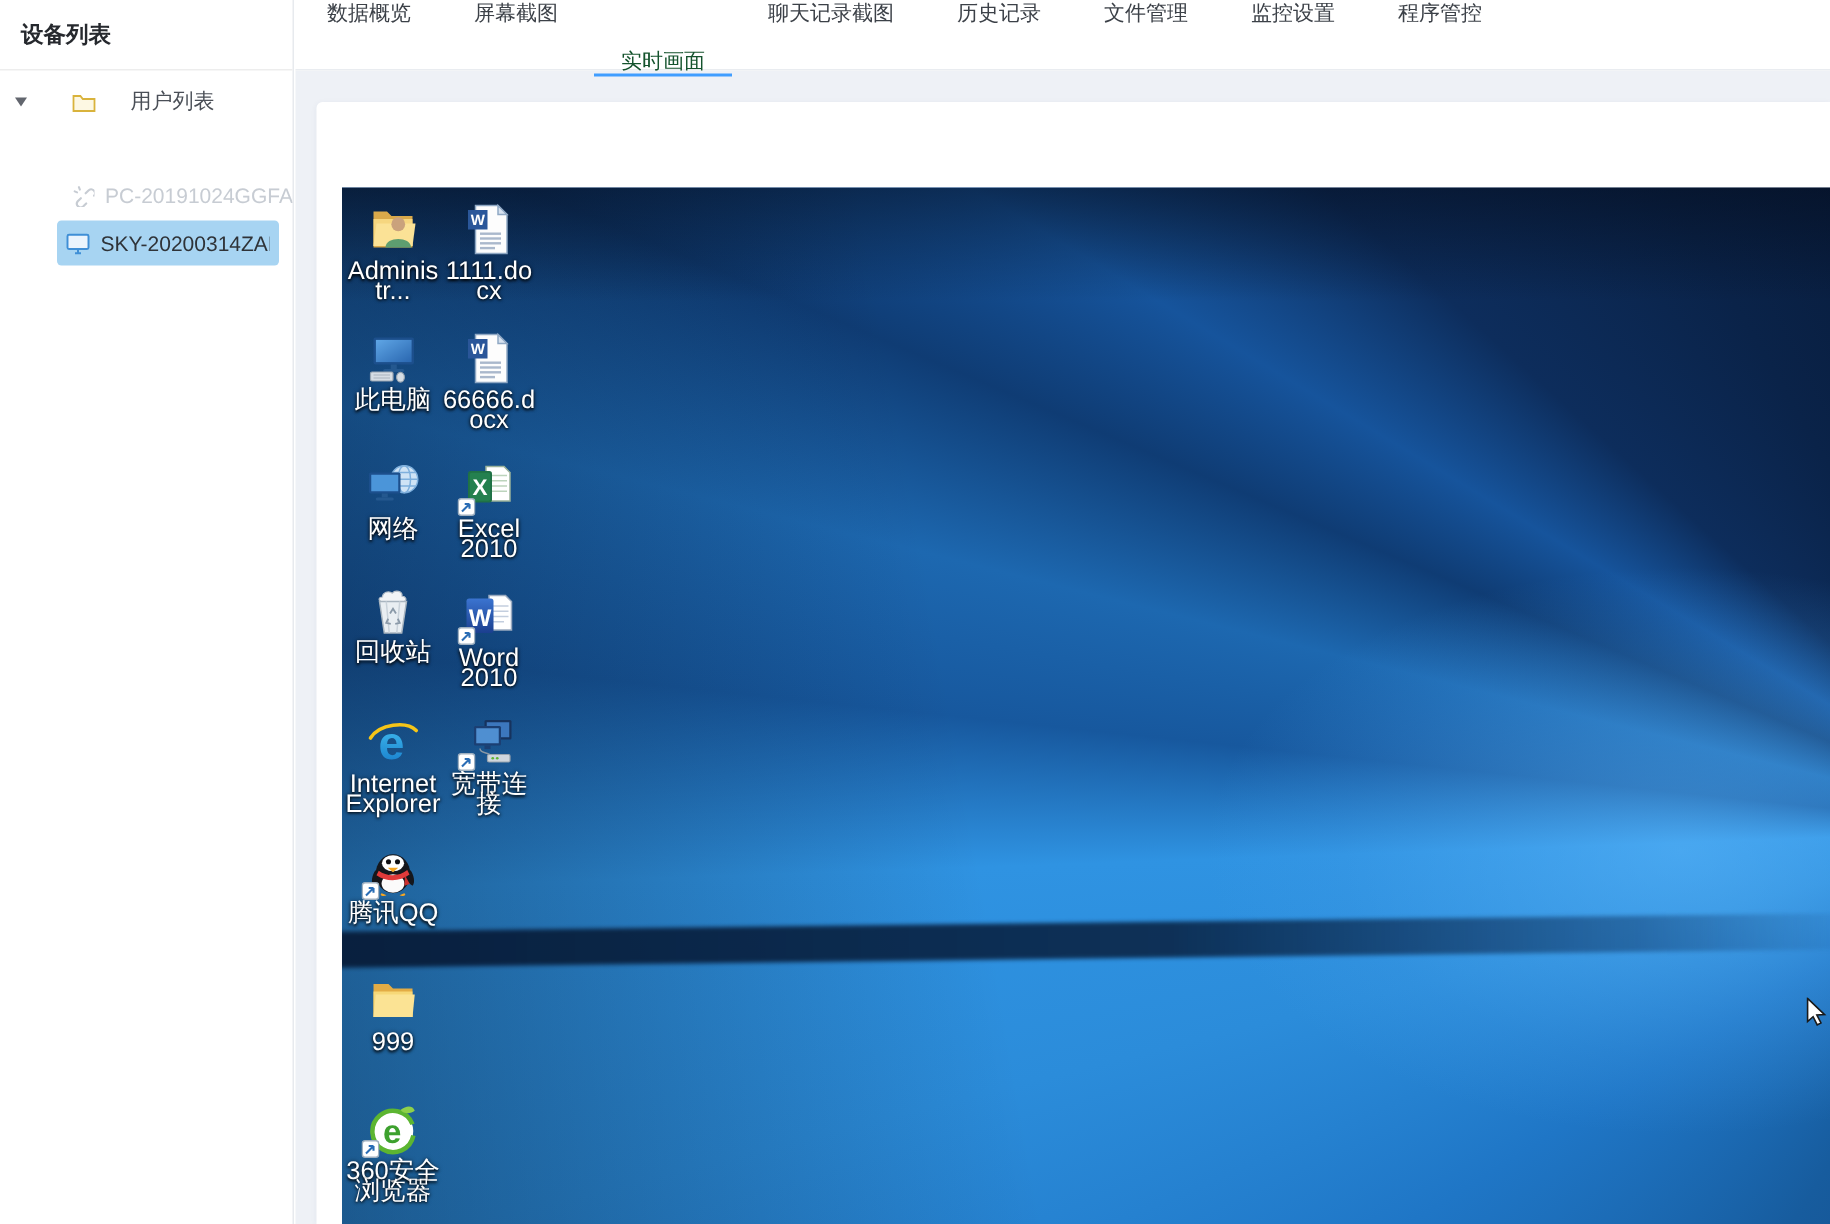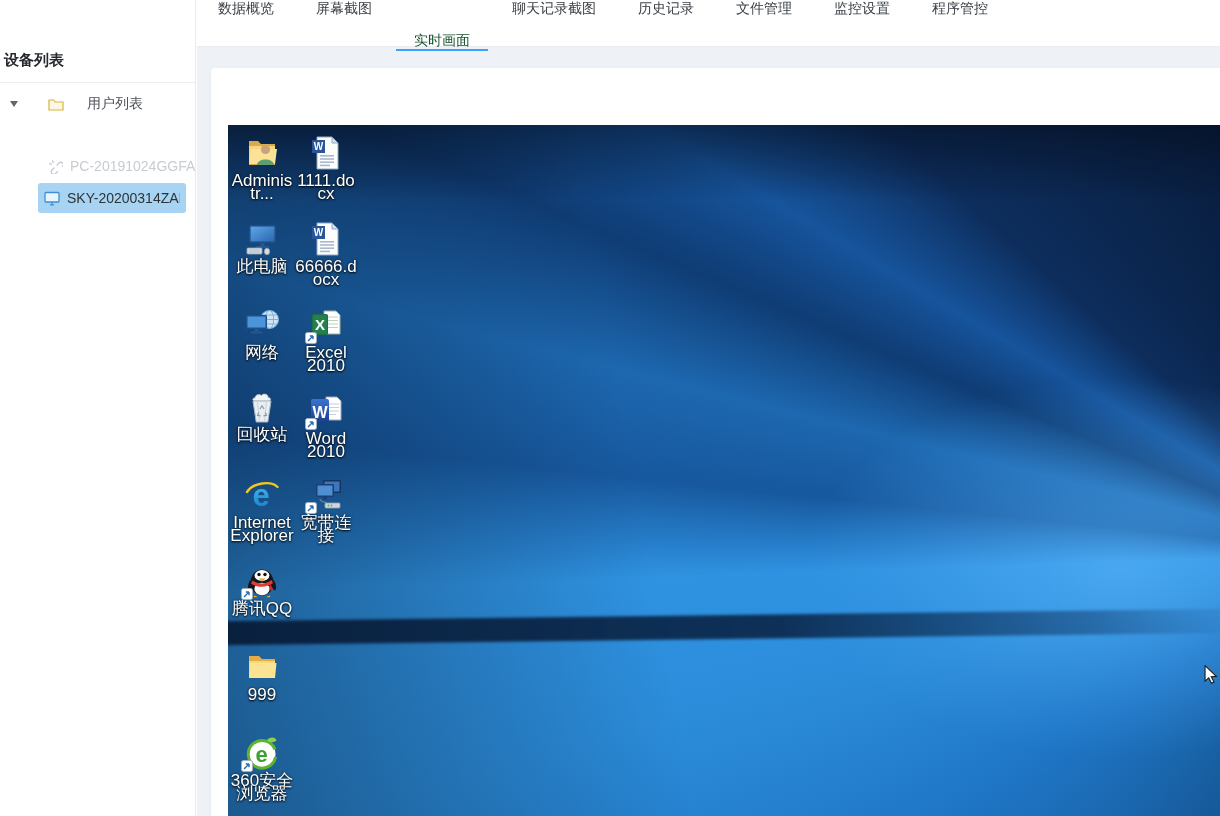--- a/index.html
+++ b/index.html
@@ -3,23 +3,23 @@
 <meta charset="utf-8">
 <style>
   * { margin:0; padding:0; box-sizing:border-box; }
   html,body { width:1220px; height:816px; overflow:hidden; background:#fff;
               font-family:"Liberation Sans","DejaVu Sans",sans-serif; }
   .app { position:relative; width:1220px; height:816px; background:#fff; }
 
   
   .sidebar { position:absolute; left:0; top:0; width:196px; height:816px;
              background:#fff; border-right:1px solid #e7eaee; z-index:5; }
-  .sidebar-header { height:47px; line-height:47px; padding-left:4px;
+  .sidebar-header { height:47px; line-height:47px; padding-left:14px;
                     font-size:15px; font-weight:bold; color:#26292e;
-                    border-bottom:1px solid #ededed;margin-top:36px; }
+                    border-bottom:1px solid #ededed; }
   .tree { padding-top:6px; }
   .tree-row { height:30px; margin-bottom:2px; display:flex; align-items:center;
               font-size:14px; color:#4a4f57; cursor:pointer; white-space:nowrap; }
   .tree-row.root { padding-left:8px;gap:16px; }
   .caret { width:0; height:0; border-left:4.5px solid transparent;
            border-right:4.5px solid transparent; border-top:6px solid #62666e;
            margin:0 14px 0 2px; }
   .tree-icon { display:inline-flex; margin-right:7px; flex:none; }
   .tree-row.offline { padding-left:48px; color:#c7ccd3;margin-top:32px; }
   .tree-row.selected { margin-left:38px; margin-right:9px; padding:0 6px;

